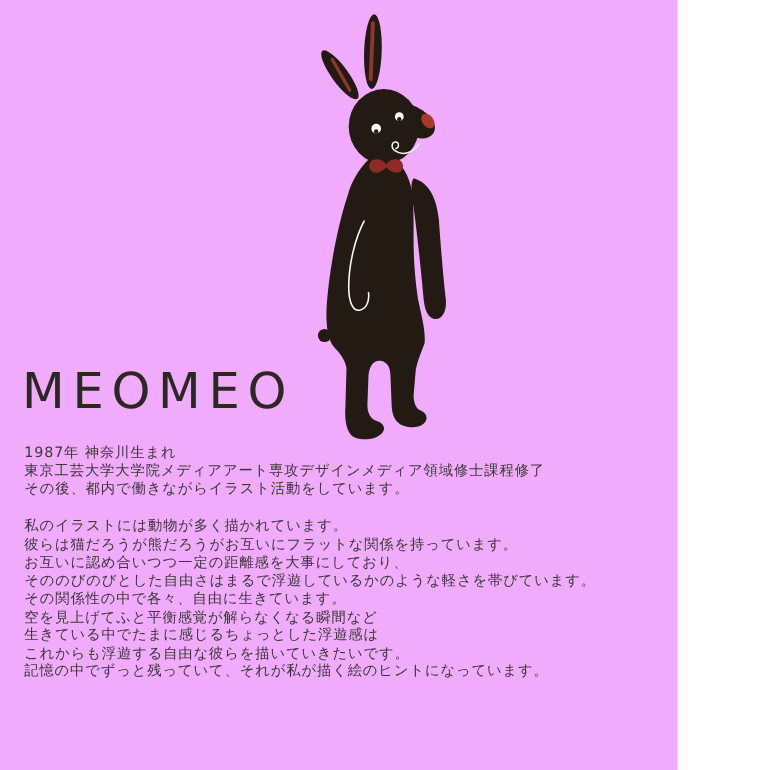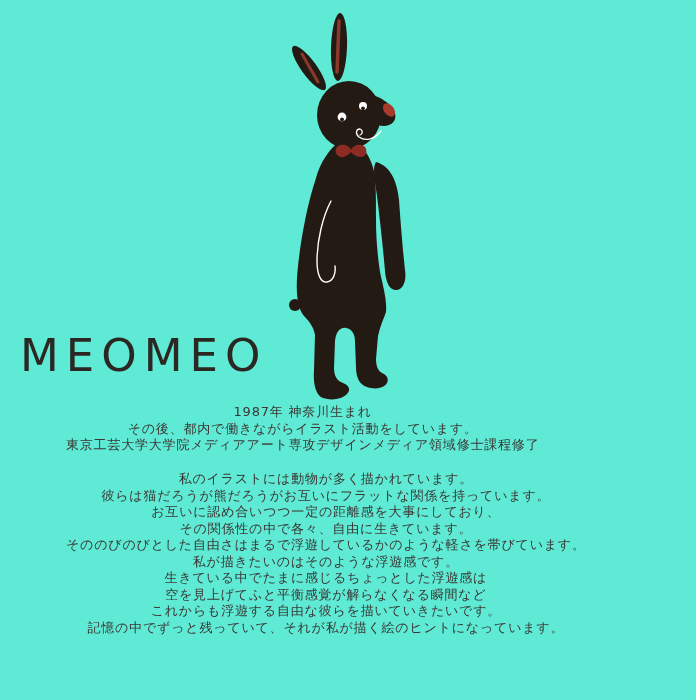--- a/index.html
+++ b/index.html
@@ -1,22 +1,21 @@
 <!DOCTYPE html>
 <html><head>
 <meta charset="utf-8">
 <style>
   html,body{margin:0;padding:0;background:#ffffff;}
   .canvas{
     position:relative;
-    width:696px;height:700px;
-    background:#5eead4;
+    width:616px;height:700px;
+    background:#f0abfc;
     font-family:"DejaVu Sans","Liberation Sans",sans-serif;
     overflow:hidden;
-    text-align:center;
   }
   .rabbit{
     position:absolute;
     left:260px;top:0;
     width:220px;height:420px;
   }
   .logo{
     position:absolute;
     left:20px;top:331px;
     font-size:45px;
@@ -36,21 +35,21 @@
   .bio1{top:404px;}
   .bio2{top:471px;}
   .url{
     position:absolute;
     left:22px;top:669px;
     font-size:13px;
     letter-spacing:1.6px;
     color:#3b3734;
     text-decoration:none;
   }
-  .line{white-space:nowrap;margin-left:44px;}
+  .line{white-space:nowrap;}
 </style>
 </head>
 <body>
 
 <div class="canvas">
 
   <svg class="rabbit" viewBox="0 0 220 420" aria-hidden="true">
 
     <g>
       <ellipse cx="79" cy="47" rx="8" ry="34" fill="#231a14" transform="rotate(2 79 47)"></ellipse>
@@ -118,31 +117,30 @@
     <ellipse cx="129" cy="110" rx="7.5" ry="5" fill="#a83a2c" transform="rotate(52 129 110)"></ellipse>
 
     <path d="M 77,147 C 81,143 89,145 91,150 C 93,145 101,143 105,147 C 108,151 106,157 101,157
              C 96,157 93,154 91,152 C 89,154 85,158 81,157 C 76,156 74,151 77,147 Z" fill="#8e2b24"></path>
   </svg>
 
   <div class="logo">MEOMEO</div>
 
   <div class="bio bio1">
     <div class="line">1987年 神奈川生まれ</div>
+    <div class="line">東京工芸大学大学院メディアアート専攻デザインメディア領域修士課程修了</div>
     <div class="line">その後、都内で働きながらイラスト活動をしています。</div>
-    <div class="line">東京工芸大学大学院メディアアート専攻デザインメディア領域修士課程修了</div>
   </div>
 
   <div class="bio bio2">
     <div class="line">私のイラストには動物が多く描かれています。</div>
     <div class="line">彼らは猫だろうが熊だろうがお互いにフラットな関係を持っています。</div>
     <div class="line">お互いに認め合いつつ一定の距離感を大事にしており、</div>
+    <div class="line">そののびのびとした自由さはまるで浮遊しているかのような軽さを帯びています。</div>
     <div class="line">その関係性の中で各々、自由に生きています。</div>
-    <div class="line">そののびのびとした自由さはまるで浮遊しているかのような軽さを帯びています。</div>
-    <div class="line">私が描きたいのはそのような浮遊感です。</div>
+    <div class="line">空を見上げてふと平衡感覚が解らなくなる瞬間など</div>
     <div class="line">生きている中でたまに感じるちょっとした浮遊感は</div>
-    <div class="line">空を見上げてふと平衡感覚が解らなくなる瞬間など</div>
     <div class="line">これからも浮遊する自由な彼らを描いていきたいです。</div>
     <div class="line">記憶の中でずっと残っていて、それが私が描く絵のヒントになっています。</div>
   </div>
 
 
 </div>
 
 </body></html>

